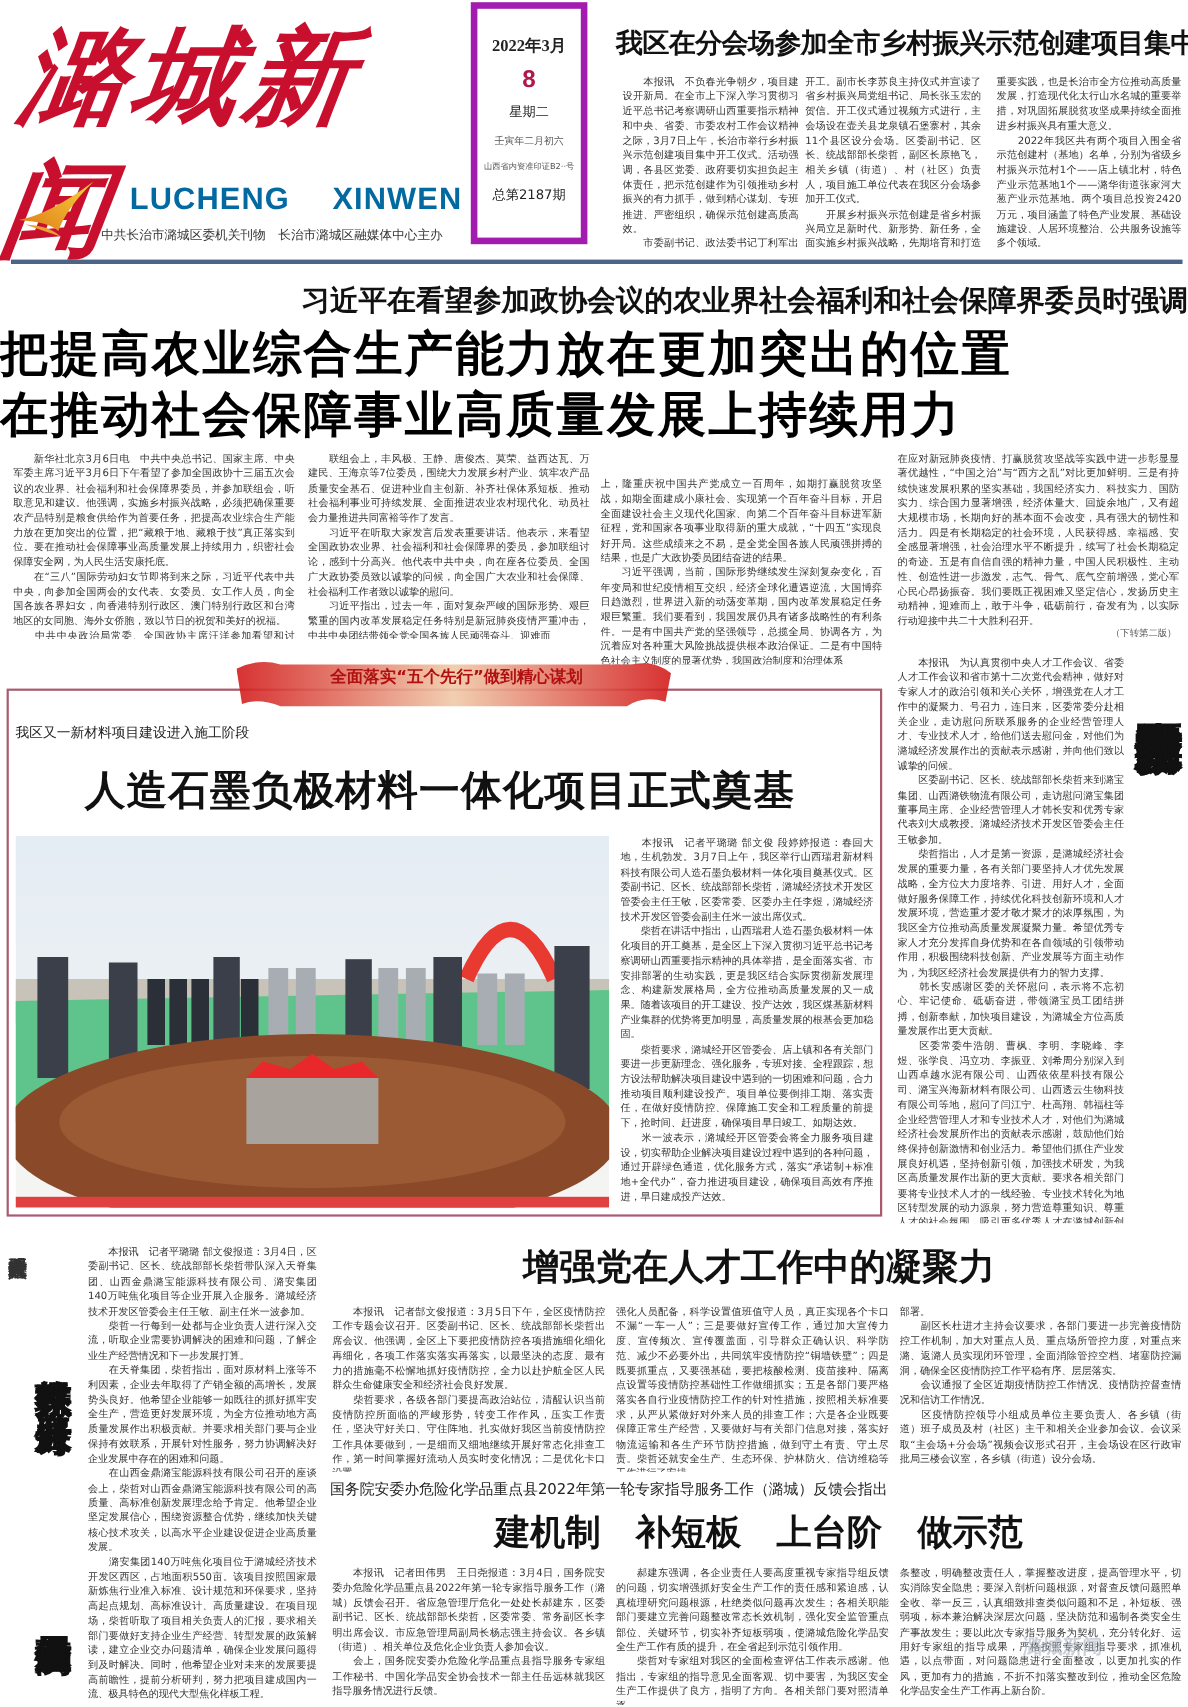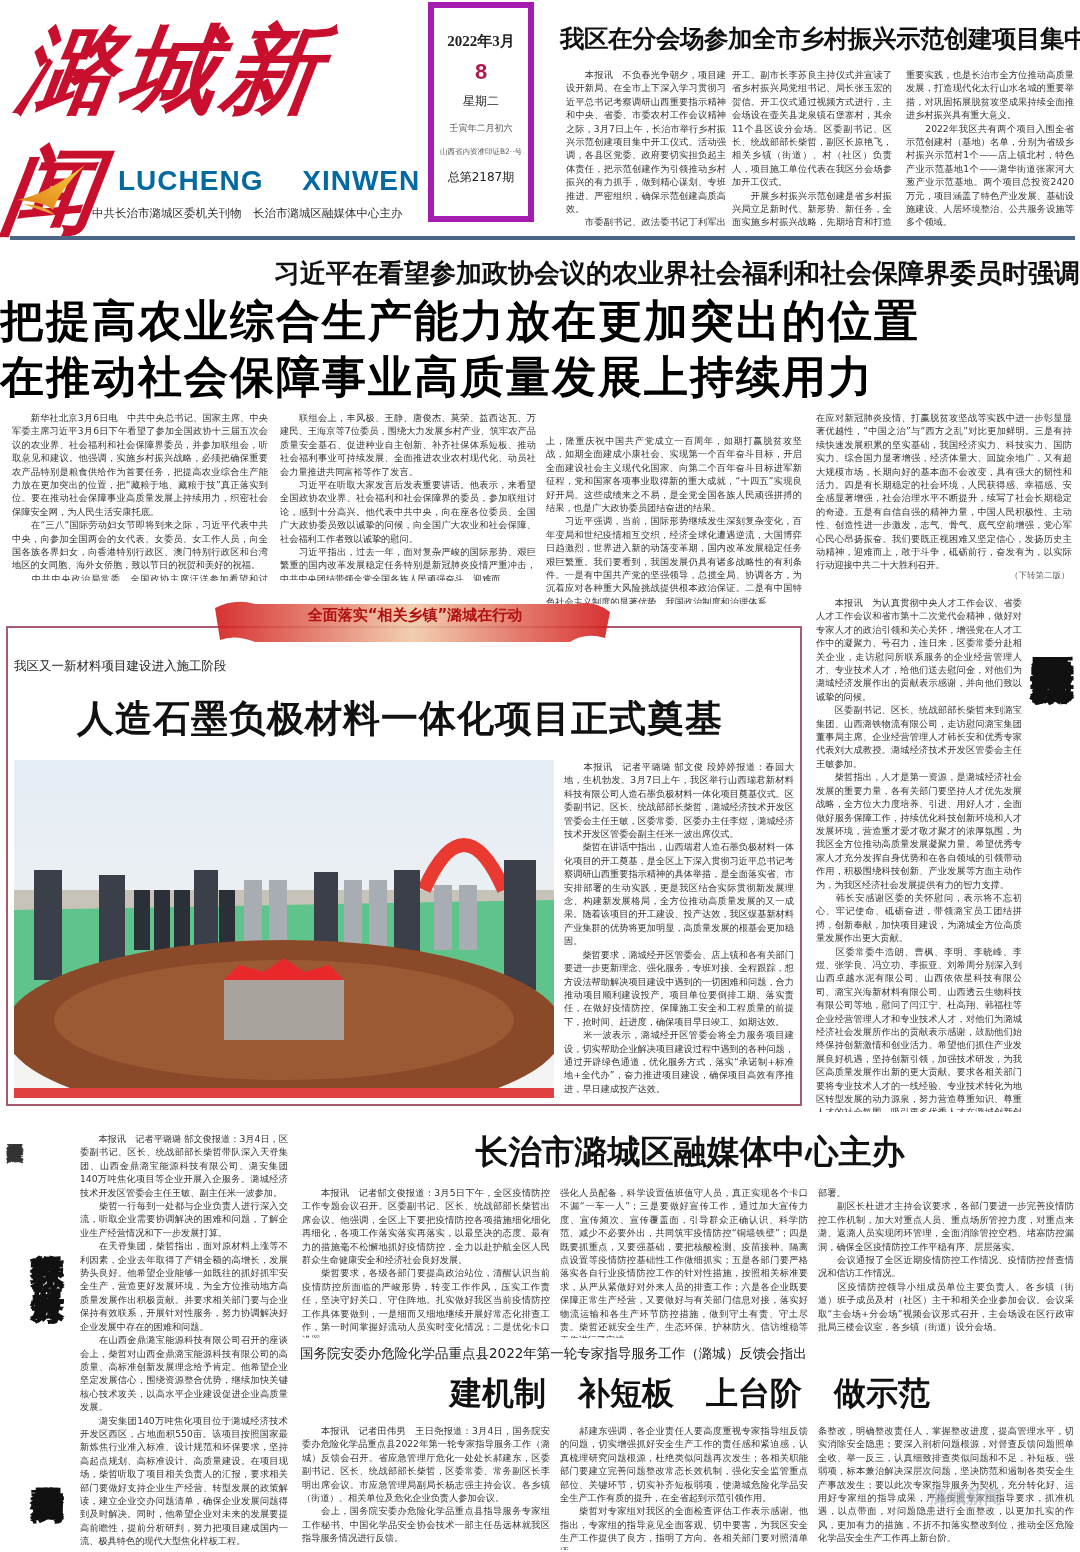--- a/index.html
+++ b/index.html
@@ -89,21 +89,21 @@
   <svg width="395" height="46" viewBox="0 0 395 46">
     <defs>
         <linearGradient id="rb" x1="0" x2="1">
           <stop offset="0" stop-color="#d31c1c"></stop>
           <stop offset="0.5" stop-color="#f0c9a8"></stop>
           <stop offset="1" stop-color="#d31c1c"></stop>
         </linearGradient>
       </defs>
     <path d="M0 10 Q20 0 40 6 L360 6 Q380 2 395 14 L390 40 Q370 34 355 44 L40 44 Q20 36 5 42 Z" fill="url(#rb)" opacity="0.9"></path>
   </svg>
-  <div class="abs" style="left:40px;top:8px;width:320px;text-align:center;font-size:15px;font-weight:bold;color:#b01010;white-space:nowrap">全面落实“相关乡镇”潞城在行动</div>
+  <div class="abs" style="left:40px;top:8px;width:320px;text-align:center;font-size:15px;font-weight:bold;color:#b01010;white-space:nowrap">全面落实“五个先行”做到精心谋划</div>
 </div>
 <div class="abs sub-kicker">我区又一新材料项目建设进入施工阶段</div>
 <div class="abs headline-2">人造石墨负极材料一体化项目正式奠基</div>
 
 <div class="abs photo">
   <svg width="540" height="338" viewBox="0 0 540 338">
     <defs>
       <linearGradient id="sky" x1="0" y1="0" x2="0" y2="1">
           <stop offset="0" stop-color="#e4ecf4"></stop>
           <stop offset="1" stop-color="#f5f5f2"></stop>
@@ -157,21 +157,21 @@
 
 <div class="abs" style="left:4px;top:1130px;width:22px;font-size:18px;writing-mode:vertical-rl;color:#333;line-height:22px">柴哲在开展入企服务时要求</div>
 <div class="abs vert-title" style="left:28px;top:1140px;width:40px;font-size:34px;writing-mode:vertical-rl;line-height:40px;height:210px">保持有效联系　开展针对服务</div>
 <div class="abs vert-title" style="left:28px;top:1370px;width:40px;font-size:34px;writing-mode:vertical-rl;line-height:40px;height:180px">确保企业高质量发展</div>
 <div class="abs body-text" style="left:80px;top:1132px;width:208px;height:418px">　　本报讯　记者平璐璐 郜文俊报道：3月4日，区委副书记、区长、统战部部长柴哲带队深入天脊集团、山西金鼎潞宝能源科技有限公司、潞安集团140万吨焦化项目等企业开展入企服务。潞城经济技术开发区管委会主任王敏、副主任米一波参加。
 　　柴哲一行每到一处都与企业负责人进行深入交流，听取企业需要协调解决的困难和问题，了解企业生产经营情况和下一步发展打算。
 　　在天脊集团，柴哲指出，面对原材料上涨等不利因素，企业去年取得了产销全额的高增长，发展势头良好。他希望企业能够一如既往的抓好抓牢安全生产，营造更好发展环境，为全方位推动地方高质量发展作出积极贡献。并要求相关部门要与企业保持有效联系，开展针对性服务，努力协调解决好企业发展中存在的困难和问题。
 　　在山西金鼎潞宝能源科技有限公司召开的座谈会上，柴哲对山西金鼎潞宝能源科技有限公司的高质量、高标准创新发展理念给予肯定。他希望企业坚定发展信心，围绕资源整合优势，继续加快关键核心技术攻关，以高水平企业建设促进企业高质量发展。
 　　潞安集团140万吨焦化项目位于潞城经济技术开发区西区，占地面积550亩。该项目按照国家最新炼焦行业准入标准、设计规范和环保要求，坚持高起点规划、高标准设计、高质量建设。在项目现场，柴哲听取了项目相关负责人的汇报，要求相关部门要做好支持企业生产经营、转型发展的政策解读，建立企业交办问题清单，确保企业发展问题得到及时解决。同时，他希望企业对未来的发展要提高前瞻性，提前分析研判，努力把项目建成国内一流、极具特色的现代大型焦化样板工程。</div>
 
-<div class="abs headline-3">长治市潞城区融媒体中心主办</div>
+<div class="abs headline-3">增强党在人才工作中的凝聚力</div>
 <div class="abs body-text" style="left:302px;top:1186px;width:248px;height:152px">　　本报讯　记者郜文俊报道：3月5日下午，全区疫情防控工作专题会议召开。区委副书记、区长、统战部部长柴哲出席会议。他强调，全区上下要把疫情防控各项措施细化细化再细化，各项工作落实落实再落实，以最坚决的态度、最有力的措施毫不松懈地抓好疫情防控，全力以赴护航全区人民群众生命健康安全和经济社会良好发展。
 　　柴哲要求，各级各部门要提高政治站位，清醒认识当前疫情防控所面临的严峻形势，转变工作作风，压实工作责任，坚决守好关口、守住阵地。扎实做好我区当前疫情防控工作具体要做到，一是细而又细地继续开展好常态化排查工作，第一时间掌握好流动人员实时变化情况；二是优化卡口设置，</div>
 <div class="abs body-text" style="left:560px;top:1186px;width:248px;height:152px">强化人员配备，科学设置值班值守人员，真正实现各个卡口不漏“一车一人”；三是要做好宣传工作，通过加大宣传力度、宣传频次、宣传覆盖面，引导群众正确认识、科学防范、减少不必要外出，共同筑牢疫情防控“铜墙铁壁”；四是既要抓重点，又要强基础，要把核酸检测、疫苗接种、隔离点设置等疫情防控基础性工作做细抓实；五是各部门要严格落实各自行业疫情防控工作的针对性措施，按照相关标准要求，从严从紧做好对外来人员的排查工作；六是各企业既要保障正常生产经营，又要做好与有关部门信息对接，落实好物流运输和各生产环节防控措施，做到守土有责、守土尽责。柴哲还就安全生产、生态环保、护林防火、信访维稳等工作进行了安排</div>
 <div class="abs body-text" style="left:818px;top:1186px;width:256px;height:152px">部署。
 　　副区长杜进才主持会议要求，各部门要进一步完善疫情防控工作机制，加大对重点人员、重点场所管控力度，对重点来潞、返潞人员实现闭环管理，全面消除管控空档、堵塞防控漏洞，确保全区疫情防控工作平稳有序、层层落实。
 　　会议通报了全区近期疫情防控工作情况、疫情防控督查情况和信访工作情况。
 　　区疫情防控领导小组成员单位主要负责人、各乡镇（街道）班子成员及村（社区）主干和相关企业参加会议。会议采取“主会场+分会场”视频会议形式召开，主会场设在区行政审批局三楼会议室，各乡镇（街道）设分会场。</div>
 
 <div class="abs kicker-2">国务院安委办危险化学品重点县2022年第一轮专家指导服务工作（潞城）反馈会指出</div>
 <div class="abs headline-4">建机制　补短板　上台阶　做示范</div>

